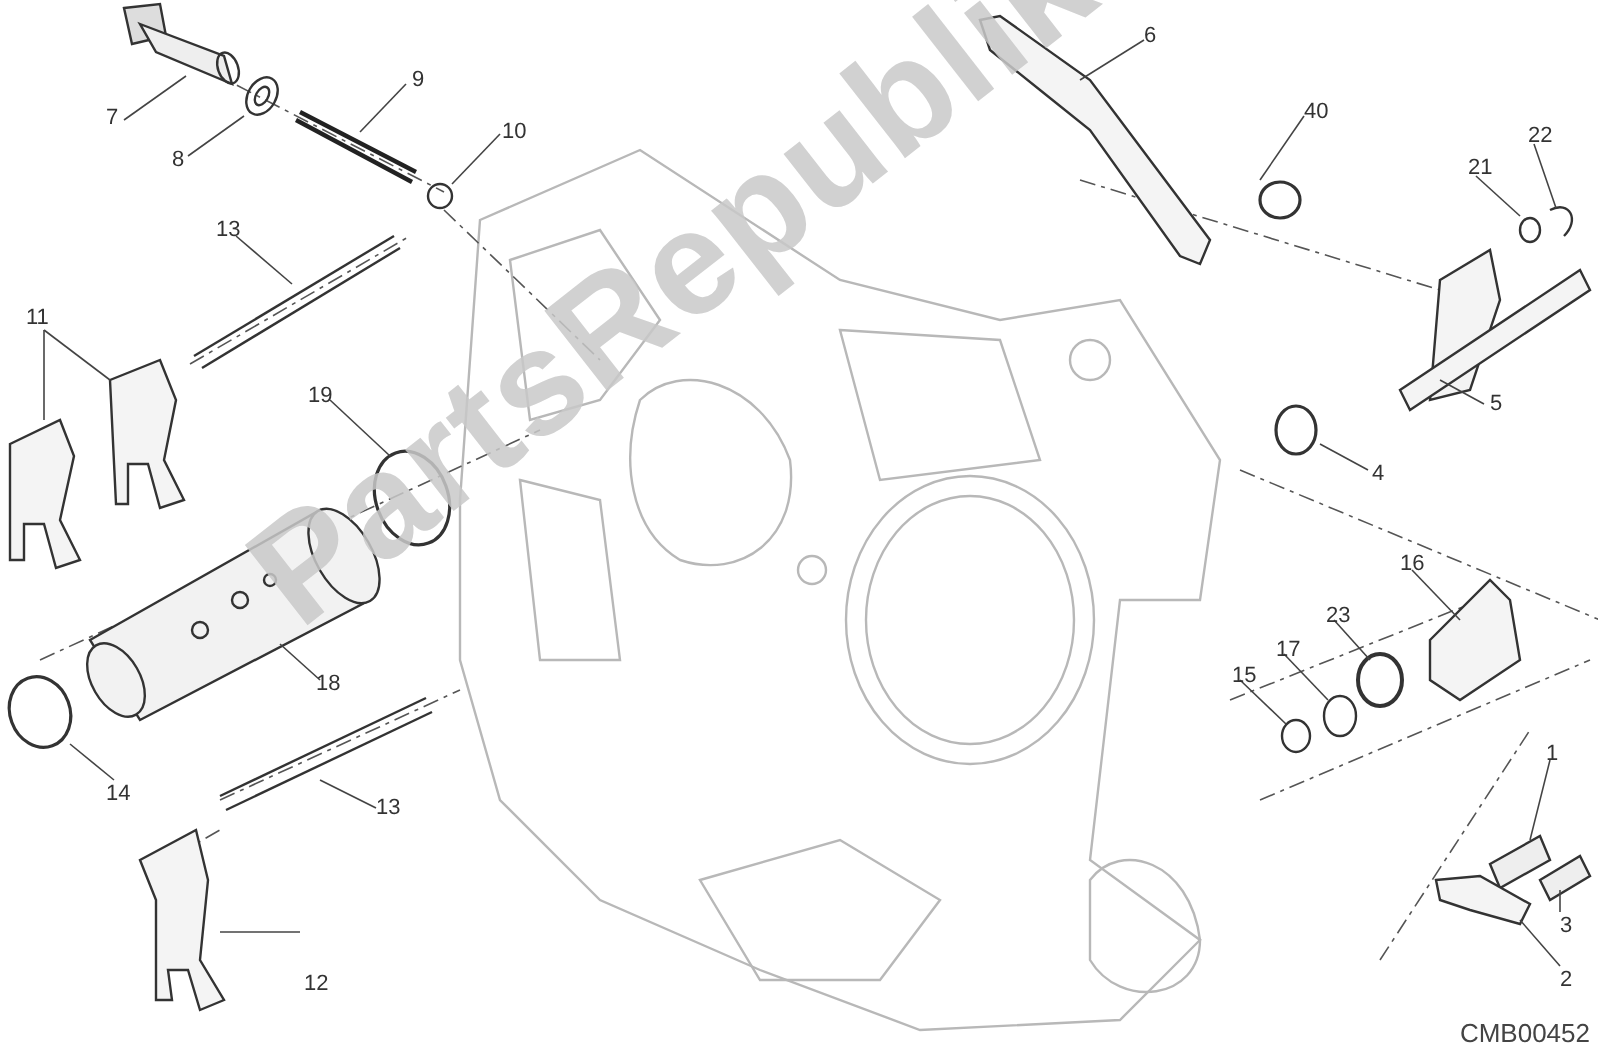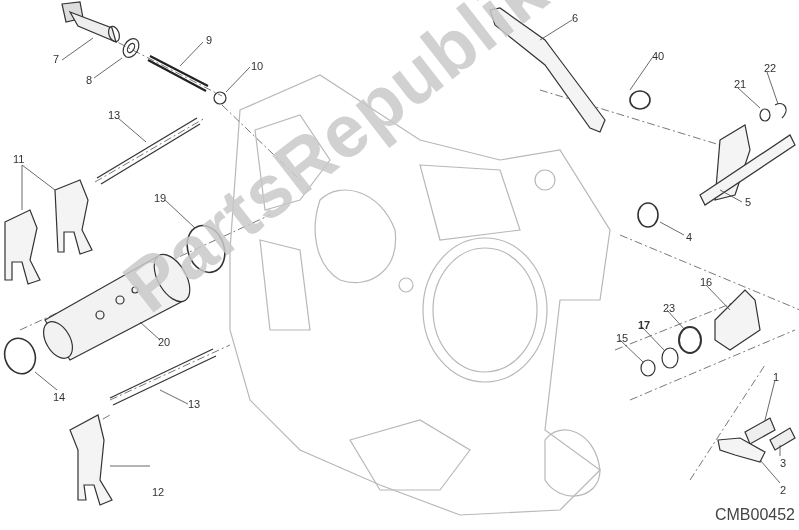--- a/index.html
+++ b/index.html
@@ -1,21 +1,21 @@
 <!DOCTYPE html>
 <html><head>
 <meta charset="utf-8">
 <style>
   html, body { margin:0; padding:0; background:#ffffff; }
   body { width:799px; height:530px; overflow:hidden; position:relative;
          font-family:"Liberation Sans", sans-serif; }
   #stage { position:absolute; left:0; top:0; width:799px; height:530px; }
   .callout { position:absolute; font-size:11px; color:#333333; line-height:1;
              font-family:"Liberation Sans", sans-serif; }
-  .code { position:absolute; right:4px; bottom:6px; font-size:16px; color:#444444;
+  .code { position:absolute; right:4px; bottom:6px; font-size:13px; color:#444444;
           font-family:"Liberation Sans", sans-serif; }
   .watermark { position:absolute; left:108px; top:262px; font-size:74px; font-weight:bold;
                color:#c9c9c9; opacity:0.85; transform:rotate(-38deg); transform-origin:0 0;
                letter-spacing:1px; white-space:nowrap;
                font-family:"Liberation Sans", sans-serif; }
 </style>
 </head>
 <body>
 
 <div id="stage">
@@ -162,22 +162,22 @@
       <span class="callout" style="left: 86px; top: 75px;">8</span>
       <span class="callout" style="left: 206px; top: 35px;">9</span>
       <span class="callout" style="left: 251px; top: 61px;">10</span>
       <span class="callout" style="left: 13px; top: 154px; text-align: center;">11</span>
       <span class="callout" style="left: 152px; top: 487px; text-align: center;">12</span>
       <span class="callout" style="left: 108px; top: 110px;">13</span>
       <span class="callout" style="left: 188px; top: 399px;">13</span>
       <span class="callout" style="left: 53px; top: 392px;">14</span>
       <span class="callout" style="left: 616px; top: 333px;">15</span>
       <span class="callout" style="left: 700px; top: 277px;">16</span>
-      <span class="callout" style="left: 638px; top: 320px; font-weight: bold;">17</span>
-      <span class="callout" style="left: 158px; top: 337px;">20</span>
+      <span class="callout" style="left: 638px; top: 320px;">17</span>
+      <span class="callout" style="left: 158px; top: 337px;">18</span>
       <span class="callout" style="left: 154px; top: 193px;">19</span>
       <span class="callout" style="left: 652px; top: 51px;">40</span>
       <span class="callout" style="left: 734px; top: 79px;">21</span>
       <span class="callout" style="left: 764px; top: 63px; text-align: center;">22</span>
       <span class="callout" style="left: 663px; top: 303px; text-align: center;">23</span>
     </div>
 
   <div class="code">CMB00452</div>
 </div>
 

